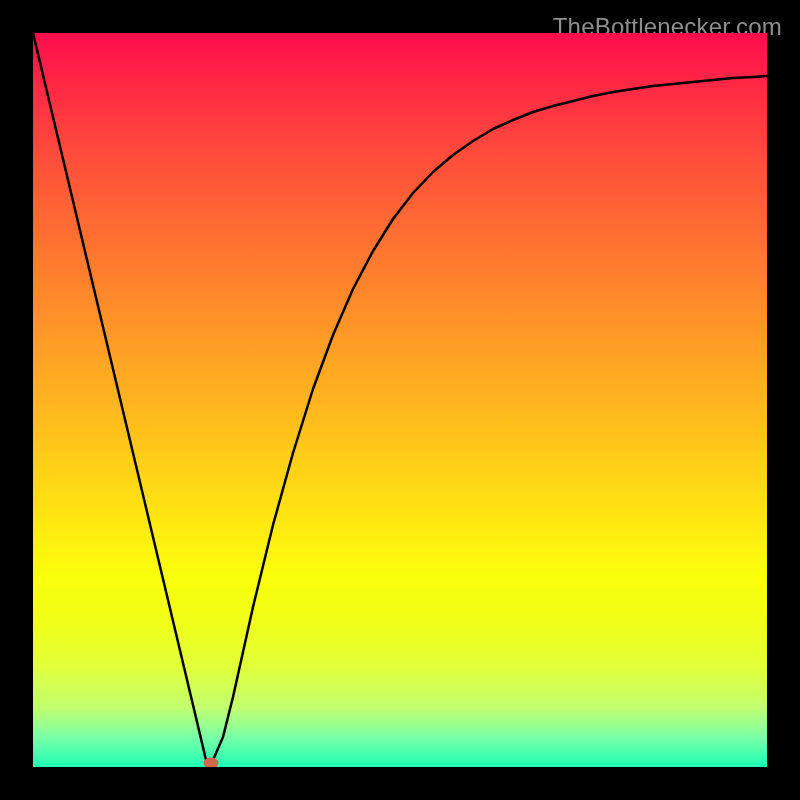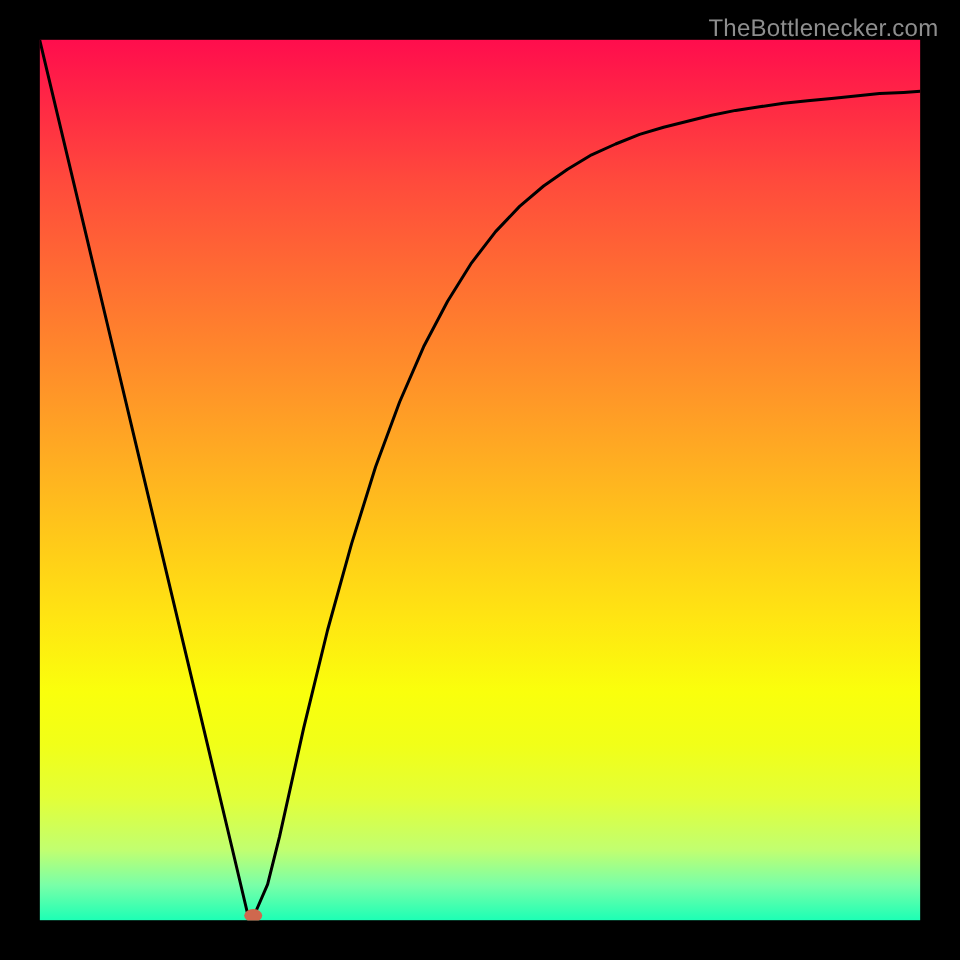--- a/index.html
+++ b/index.html
@@ -63,21 +63,21 @@
     height: 11px;
     border-radius: 50%;
     background: #cf684e;
     transform: translate(-50%, -50%);
   }
   .watermark {
     position: absolute;
     top: 13px;
     right: 18px;
     color: #8e8e8e;
-    font-size: 20px;
+    font-size: 24px;
     font-weight: 400;
     letter-spacing: 0.2px;
   }
 </style>
 </head>
 <body>
 
 <div class="container">
   <div class="watermark">TheBottlenecker.com</div>
   <div class="plot-area">

